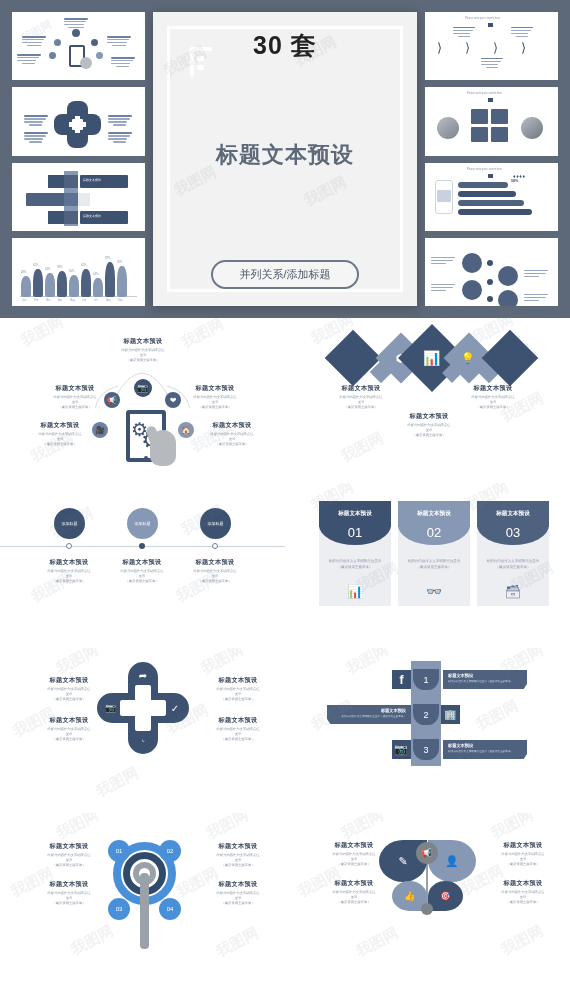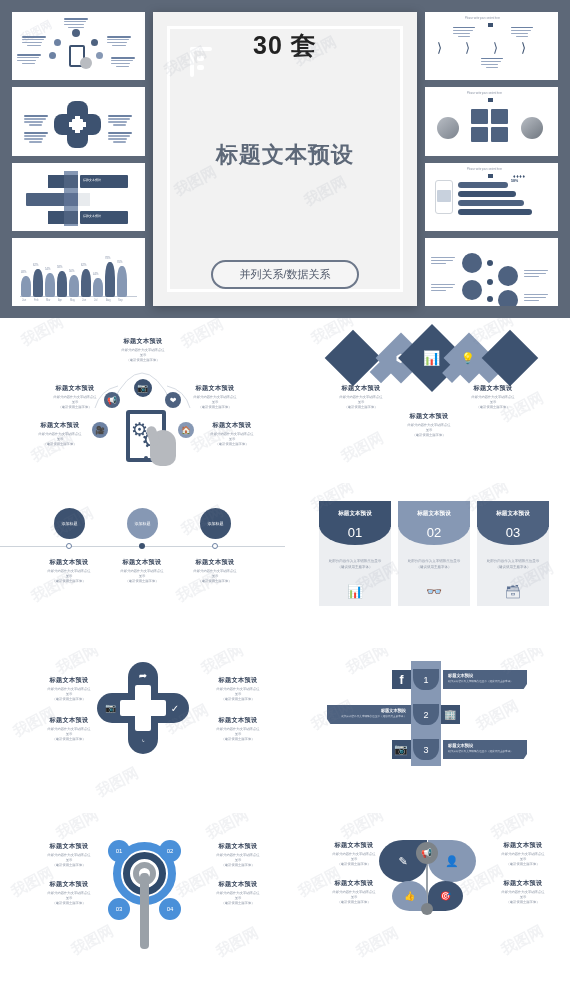--- a/index.html
+++ b/index.html
@@ -220,21 +220,21 @@
   <div class="hero">
     <div class="hero-inner">
       <div class="hero-corner">
           <i></i>
           <i></i>
           <i></i>
           <i></i>
         </div>
       <div class="hero-l1">30 套</div>
       <div class="hero-l2">标题文本预设</div>
-      <div class="hero-pill">并列关系/数据关系</div>
+      <div class="hero-pill">并列关系/添加标题</div>
     </div>
     <div class="wm" style="left:10px;top:40px">我图网</div>
     <div class="wm" style="left:140px;top:30px">我图网</div>
     <div class="wm" style="left:20px;top:160px">我图网</div>
     <div class="wm" style="left:150px;top:170px">我图网</div>
   </div>
 
   <div class="thumb-col">
 
     <div class="thumb">

